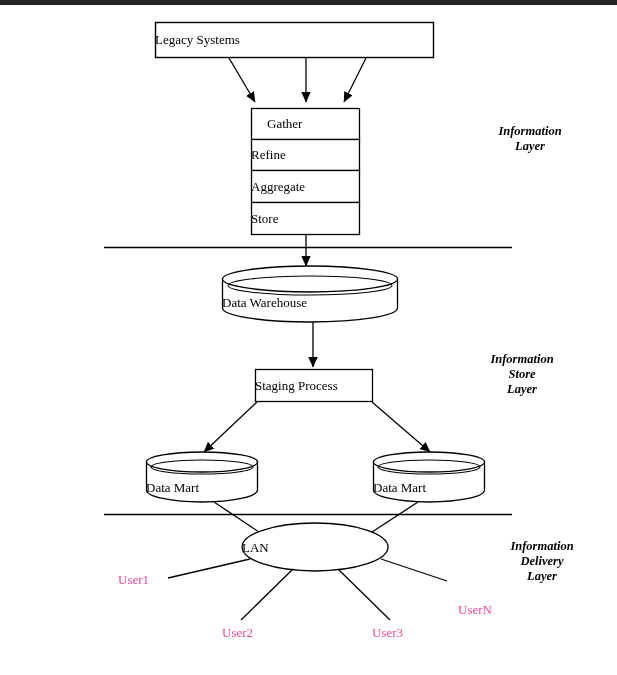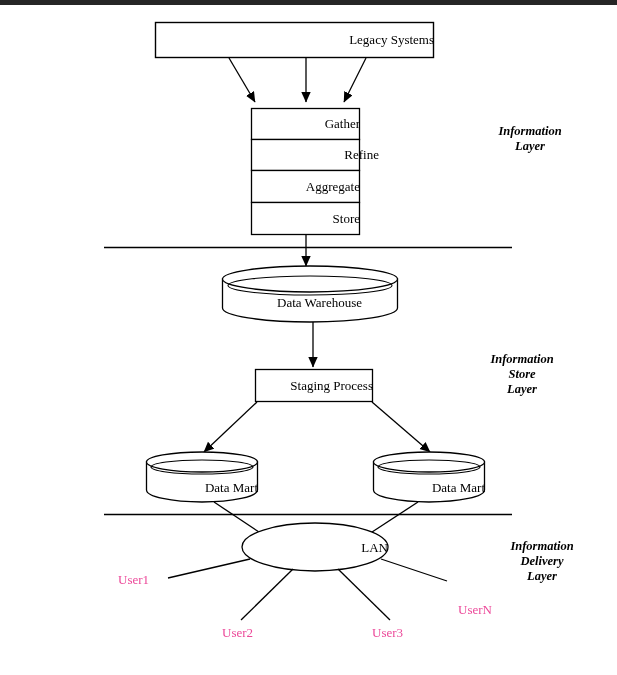--- a/index.html
+++ b/index.html
@@ -25,21 +25,21 @@
     position: absolute;
     left: 0; top: 0;
     width: 617px;
     height: 675px;
   }
   .node-label {
     position: absolute;
     font-family: "Liberation Serif", "DejaVu Serif", serif;
     font-size: 13px;
     color: #000000;
-    text-align: right;
+    text-align: left;
     white-space: nowrap;
     line-height: 1;
   }
   .layer-label {
     position: absolute;
     font-family: "Liberation Serif", "DejaVu Serif", serif;
     font-size: 12.5px;
     font-weight: bold;
     font-style: italic;
     color: #000000;
@@ -122,21 +122,21 @@
   <ellipse cx="315" cy="547" rx="73" ry="24" fill="#ffffff" stroke="#000000" stroke-width="1.3"></ellipse>
 
   <line x1="250" y1="559" x2="168" y2="578" stroke="#000000" stroke-width="1.3"></line>
   <line x1="293" y1="569" x2="241" y2="620" stroke="#000000" stroke-width="1.3"></line>
   <line x1="338" y1="569" x2="390" y2="620" stroke="#000000" stroke-width="1.3"></line>
   <line x1="381" y1="559" x2="447" y2="581" stroke="#000000" stroke-width="1.3"></line>
 </svg>
 
 <div class="node-label" style="left:155px; top:33px; width:279px;">Legacy Systems</div>
 
-<div class="node-label" style="left:251px; top:117px; width:109px;">Gather</div>
+<div class="node-label" style="left:251px; top:117px; width:109px;padding-left:16px;">Gather</div>
 <div class="node-label" style="left:251px; top:148px; width:128px;">Refine</div>
 <div class="node-label" style="left:251px; top:180px; width:109px;">Aggregate</div>
 <div class="node-label" style="left:251px; top:212px; width:109px;">Store</div>
 
 <div class="node-label" style="left:222px; top:296px; width:140px;">Data Warehouse</div>
 
 <div class="node-label" style="left:255px; top:379px; width:118px;">Staging Process</div>
 
 <div class="node-label" style="left:146px; top:481px; width:112px;">Data Mart</div>
 <div class="node-label" style="left:373px; top:481px; width:112px;">Data Mart</div>

